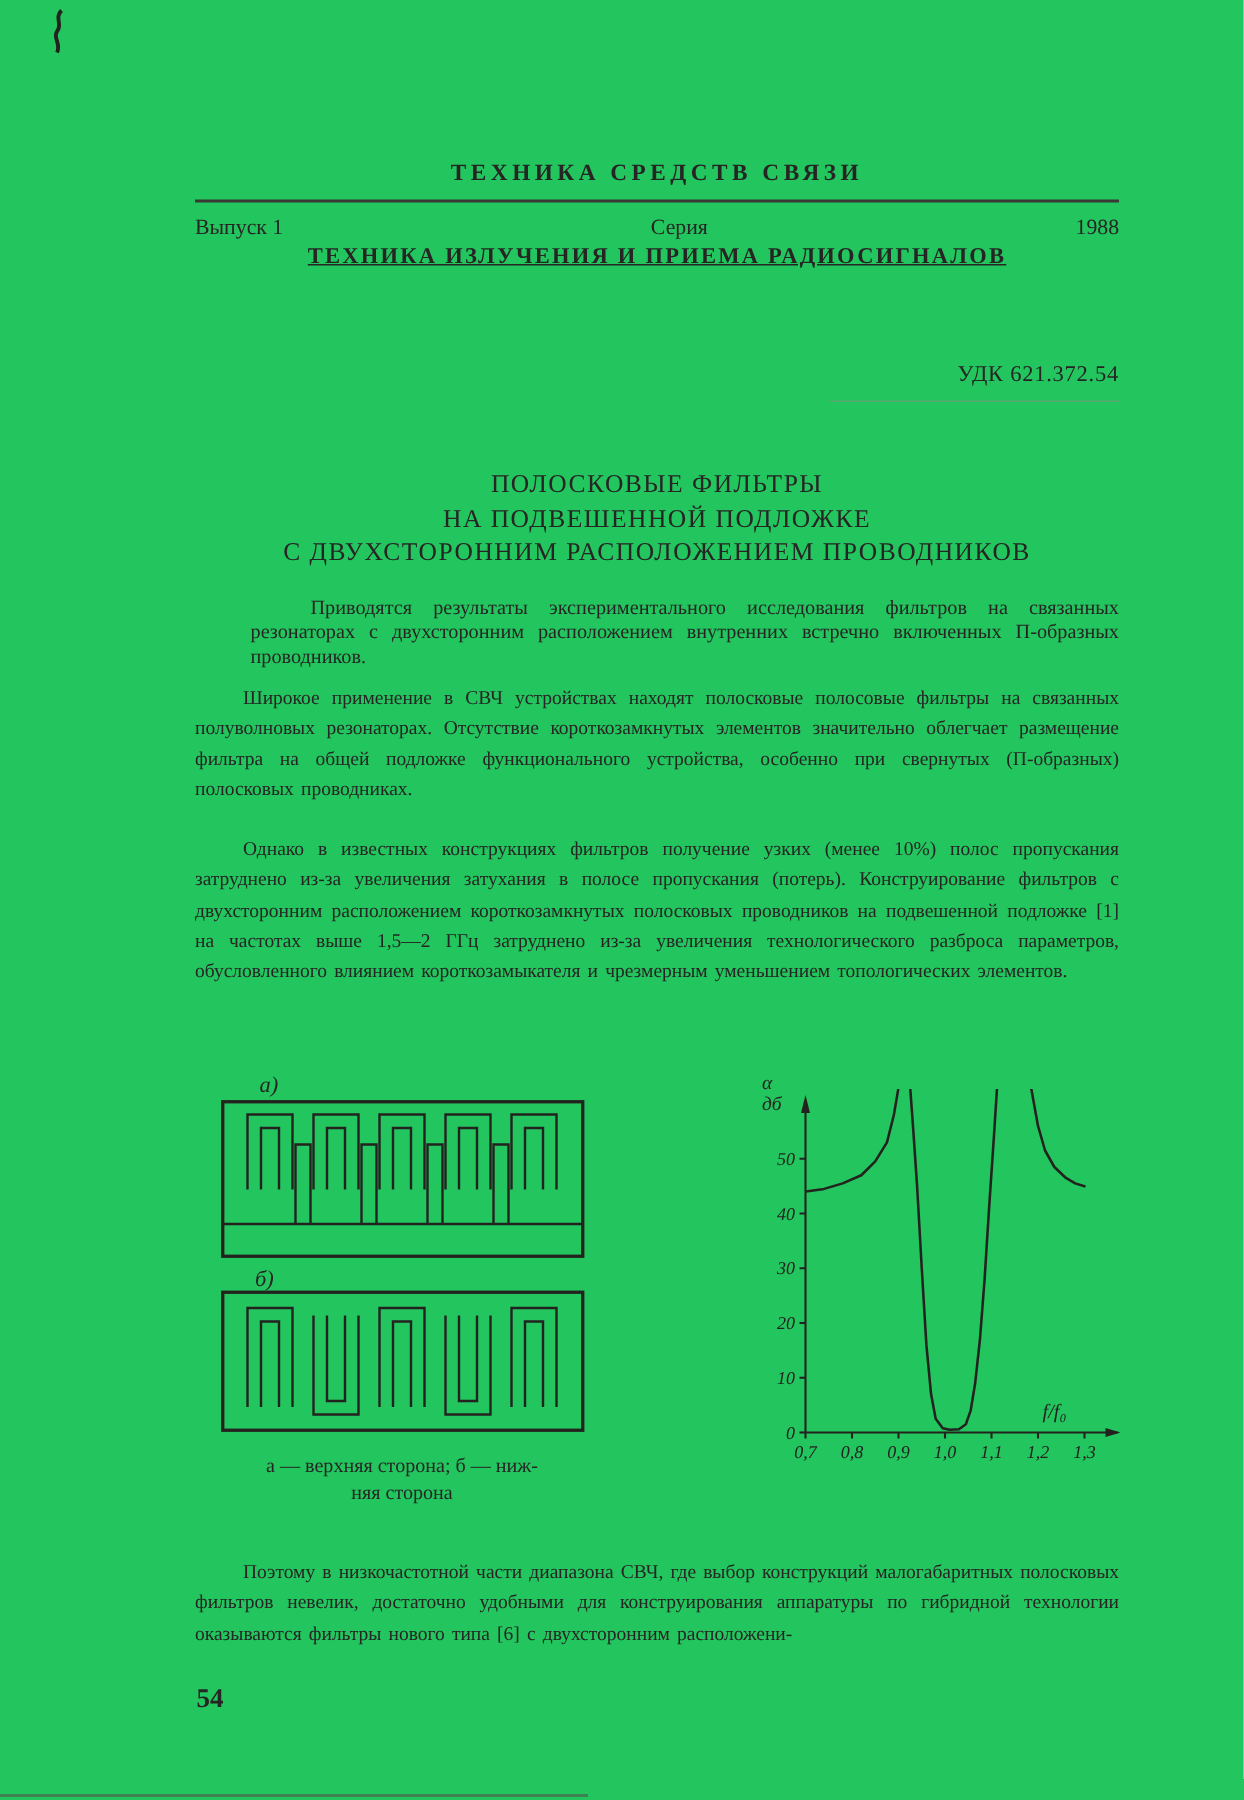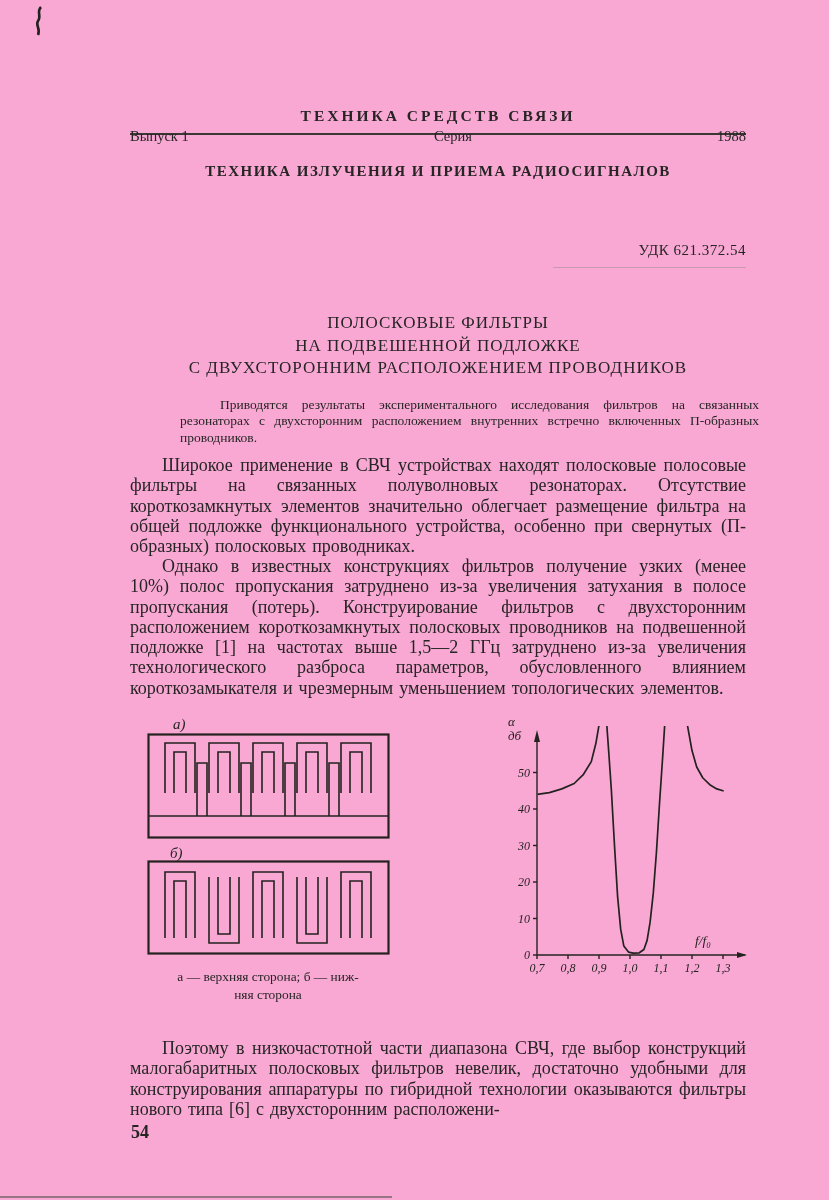--- a/index.html
+++ b/index.html
@@ -1,36 +1,36 @@
 <!DOCTYPE html>
 <html><head>
 <meta charset="utf-8">
 <style>
   html,body { margin:0; padding:0; background:#d8d7d2; }
   .page {
     position:relative; width:829px; height:1200px; margin:0 auto;
-    background:#f9a8d4; overflow:hidden;
+    background:#22c55e; overflow:hidden;
     font-family:"Liberation Serif", serif; color:#262524;
   }
   .abs { position:absolute; }
   .center { text-align:center; }
   .right { text-align:right; }
   .col { left:130px; width:616px; }
 
   .header-title { top:107px; font-weight:bold; font-size:15.5px; letter-spacing:3px; }
   .rule { top:133px; height:2px; background:#3a3936; }
-  .issue-row { top:128px; display:flex; justify-content:space-between; font-size:14.5px; }
-  .series-title { top:163px; font-weight:bold; font-size:15px; letter-spacing:1.5px; }
+  .issue-row { top:144px; display:flex; justify-content:space-between; font-size:14.5px; }
+  .series-title { top:163px; font-weight:bold; font-size:15px; letter-spacing:1.5px;text-decoration:underline; }
   .udc { top:242px; font-size:15px; letter-spacing:0.5px; }
   .author-rule { top:267px; left:553px; width:193px; height:1px; background:#8f8e89; opacity:.5; }
   .author { top:273px; font-size:15.5px; letter-spacing:2px; }
   .title-block { top:312px; font-weight:normal; font-size:17px; line-height:22.5px; letter-spacing:1px; }
   .abstract { top:397px; left:167px; width:579px; font-size:13.5px; line-height:16.4px;
-              text-align:justify; text-indent:40px;margin-left:13px; }
-  .body-par { font-size:18px; line-height:20.3px; text-align:justify; text-indent:32px; word-spacing:1.5px; }
+              text-align:justify; text-indent:40px; }
+  .body-par { font-size:13px; line-height:20.3px; text-align:justify; text-indent:32px; word-spacing:1.5px; }
   .p1 { top:455px; }
   .p2 { top:556px; }
   .p3 { top:1038px; }
 
   .fig-label { font-style:italic; font-size:15px; }
   .fig1-caption { top:968px; left:126px; width:284px; font-size:14px; line-height:17.5px; }
   .fig1-caption .small { font-size:13.4px; }
   .fig2-caption { top:993px; left:483px; width:272px; font-size:14px; line-height:17.5px; }
   .page-number { top:1122px; left:131px; font-size:18px;font-weight:bold; }
 

